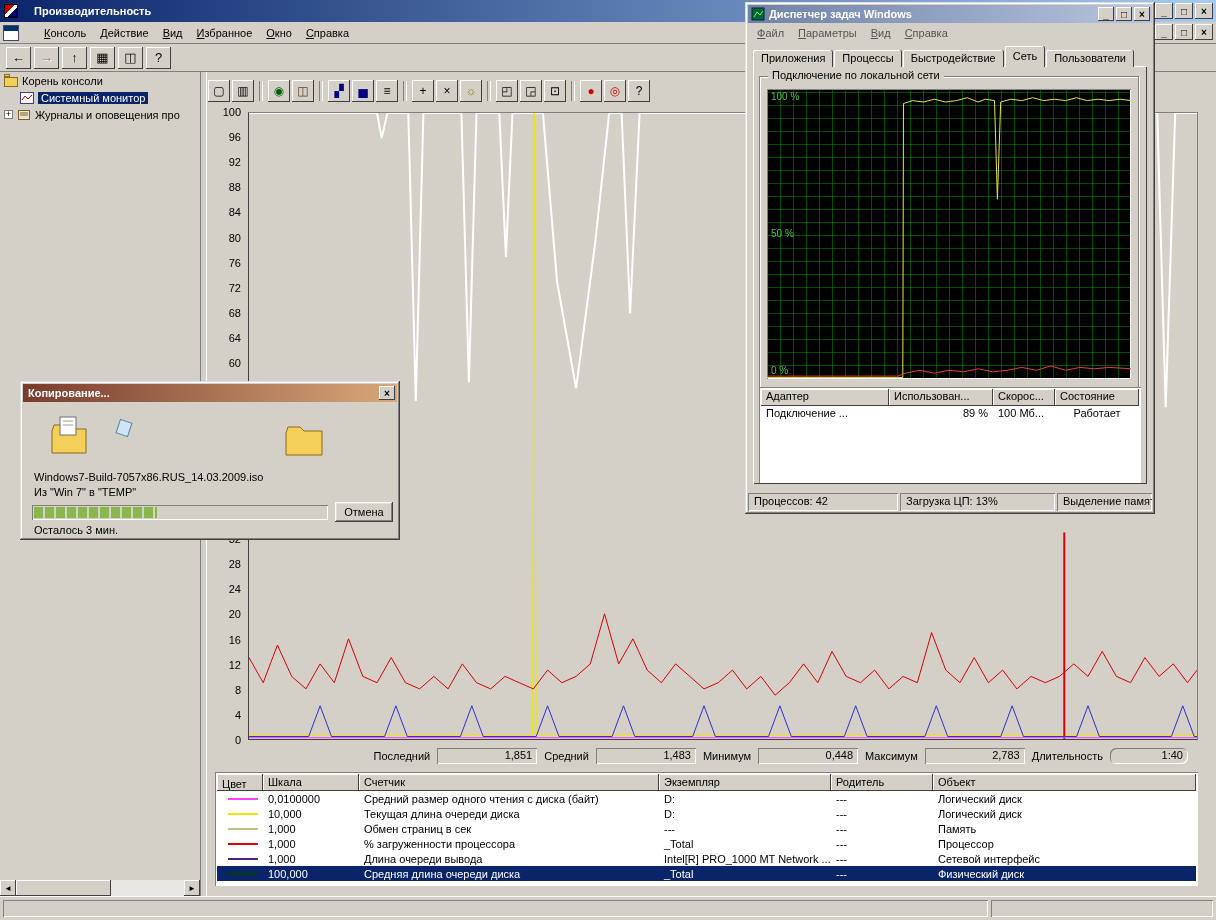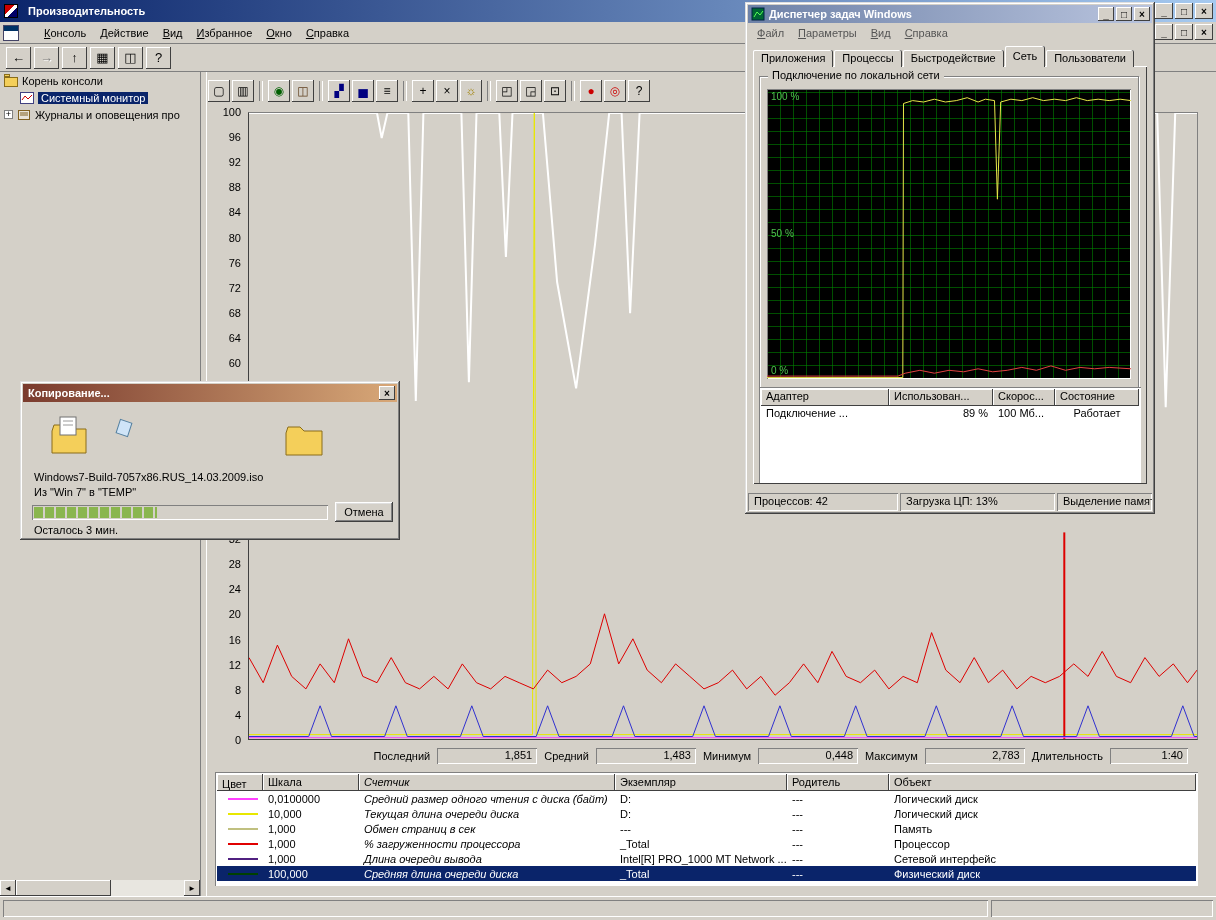--- a/index.html
+++ b/index.html
@@ -5,21 +5,21 @@
   html,body{margin:0;padding:0;background:#d4d0c8;}
   #screen{position:relative;width:1216px;height:920px;overflow:hidden;background:#d4d0c8;
           font-family:"Liberation Sans",sans-serif;font-size:11px;color:#000;}
   
   .raised{background:#d4d0c8;box-shadow:inset -1px -1px #404040,inset 1px 1px #fff,inset -2px -2px #808080,inset 2px 2px #dfdfdf;}
   .raised-thin{background:#d4d0c8;box-shadow:inset -1px -1px #404040,inset 1px 1px #fff;}
   .frame{background:#d4d0c8;box-shadow:inset -1px -1px #404040,inset 1px 1px #dfdfdf,inset -2px -2px #808080,inset 2px 2px #fff;}
   button{font-family:"Liberation Sans",sans-serif;font-size:11px;border:none;padding:0;cursor:default;}
   
   .titlebar-main{position:absolute;left:0;top:0;width:1216px;height:22px;
-     background:linear-gradient(90deg,#0a246a,#a6caf0);display:flex;align-items:center;gap:10px;
+     background:linear-gradient(90deg,#0a246a,#a6caf0);display:flex;align-items:center;gap:16px;
      color:#fff;font-weight:bold;padding-left:4px;box-sizing:border-box;}
   .app-icon{width:14px;height:14px;background:#fff;box-shadow:inset 0 0 0 1px #000;flex:none;
      background:linear-gradient(135deg,#c00 0 40%,#fff 40% 60%,#006 60%);}
   .win-btns{position:absolute;right:3px;top:3px;display:flex;gap:2px;z-index:3;}
   .win-btn{width:18px;height:16px;background:#d4d0c8;box-shadow:inset -1px -1px #404040,inset 1px 1px #fff;
      font-size:10px;line-height:13px;text-align:center;font-weight:bold;color:#000;}
   .menubar{position:absolute;left:0;top:22px;width:1216px;height:22px;background:#d4d0c8;
      border-bottom:1px solid #808080;display:flex;align-items:center;padding-left:4px;box-sizing:border-box;gap:15px;}
   .child-icon{width:14px;height:14px;margin-right:4px;flex:none;background:linear-gradient(180deg,#036 0 5px,#fff 5px);box-shadow:0 0 0 1px #446;}
   .menu-item{padding:3px 7px;background:transparent;}
@@ -46,32 +46,32 @@
   .sm-toolbar{position:absolute;left:208px;top:78px;width:1000px;height:26px;display:flex;align-items:center;gap:2px;}
   .sm-btn{width:22px;height:22px;display:flex;align-items:center;justify-content:center;font-size:12px;}
   .y-ticks{position:absolute;left:205px;top:112px;width:38px;height:628px;}
   .y-tick{position:absolute;right:2px;width:34px;text-align:right;font-size:11px;height:12px;line-height:12px;}
   .plot{position:absolute;left:248px;top:112px;width:950px;height:628px;background:#d4d0c8;
      border:1px solid #808080;border-left-color:#404040;border-bottom-color:#404040;box-sizing:border-box;}
   .stats-bar{position:absolute;left:200px;top:747px;width:988px;height:18px;display:flex;justify-content:flex-end;align-items:center;gap:7px;}
   .stat-label{white-space:nowrap;}
   .stat-box{width:100px;height:16px;background:#d4d0c8;box-shadow:inset 1px 1px #808080,inset -1px -1px #fff;
      text-align:right;padding:1px 5px 0 15px;box-sizing:border-box;}
-  .stat-box.small{width:78px;}
+  .stat-box.small{width:78px;border-radius:6px;}
   .legend{position:absolute;left:215px;top:772px;width:983px;height:114px;background:#fff;
      box-shadow:inset 1px 1px #808080,inset -1px -1px #fff;padding:2px;box-sizing:border-box;}
   .legend-head{display:flex;height:17px;}
   .lh-cell{box-shadow:inset -1px -1px #404040,inset 1px 1px #fff;background:#d4d0c8;padding:2px 5px 0;box-sizing:border-box;
      white-space:nowrap;overflow:hidden;text-align:left;}
   .legend-row{display:flex;height:15px;align-items:center;background:#fff;}
   .legend-row.selected{background:#0a246a;color:#fff;}
   .lcell{box-sizing:border-box;padding:12px 5px;white-space:nowrap;overflow:hidden;}
   .c0{width:46px;flex:none;display:flex;align-items:center;}
   .c1{width:96px;flex:none;}
-  .c2{width:256px;flex:none;font-style:italic;}
+  .c2{width:300px;flex:none;}
   .c3{width:172px;flex:none;}
   .c4{width:102px;flex:none;}
   .c5{flex:1;}
   .swatch{width:30px;height:2px;margin-left:6px;}
   .statusbar{position:absolute;left:0;top:896px;width:1216px;height:24px;background:#d4d0c8;
      border-top:1px solid #fff;display:flex;align-items:center;gap:3px;padding:3px;box-sizing:border-box;}
   .status-panel{height:17px;box-shadow:inset 1px 1px #808080,inset -1px -1px #fff;}
   
   .taskmgr{position:absolute;left:745px;top:2px;width:410px;height:512px;z-index:5;}
   .tm-title{position:absolute;left:3px;top:3px;right:3px;height:18px;

